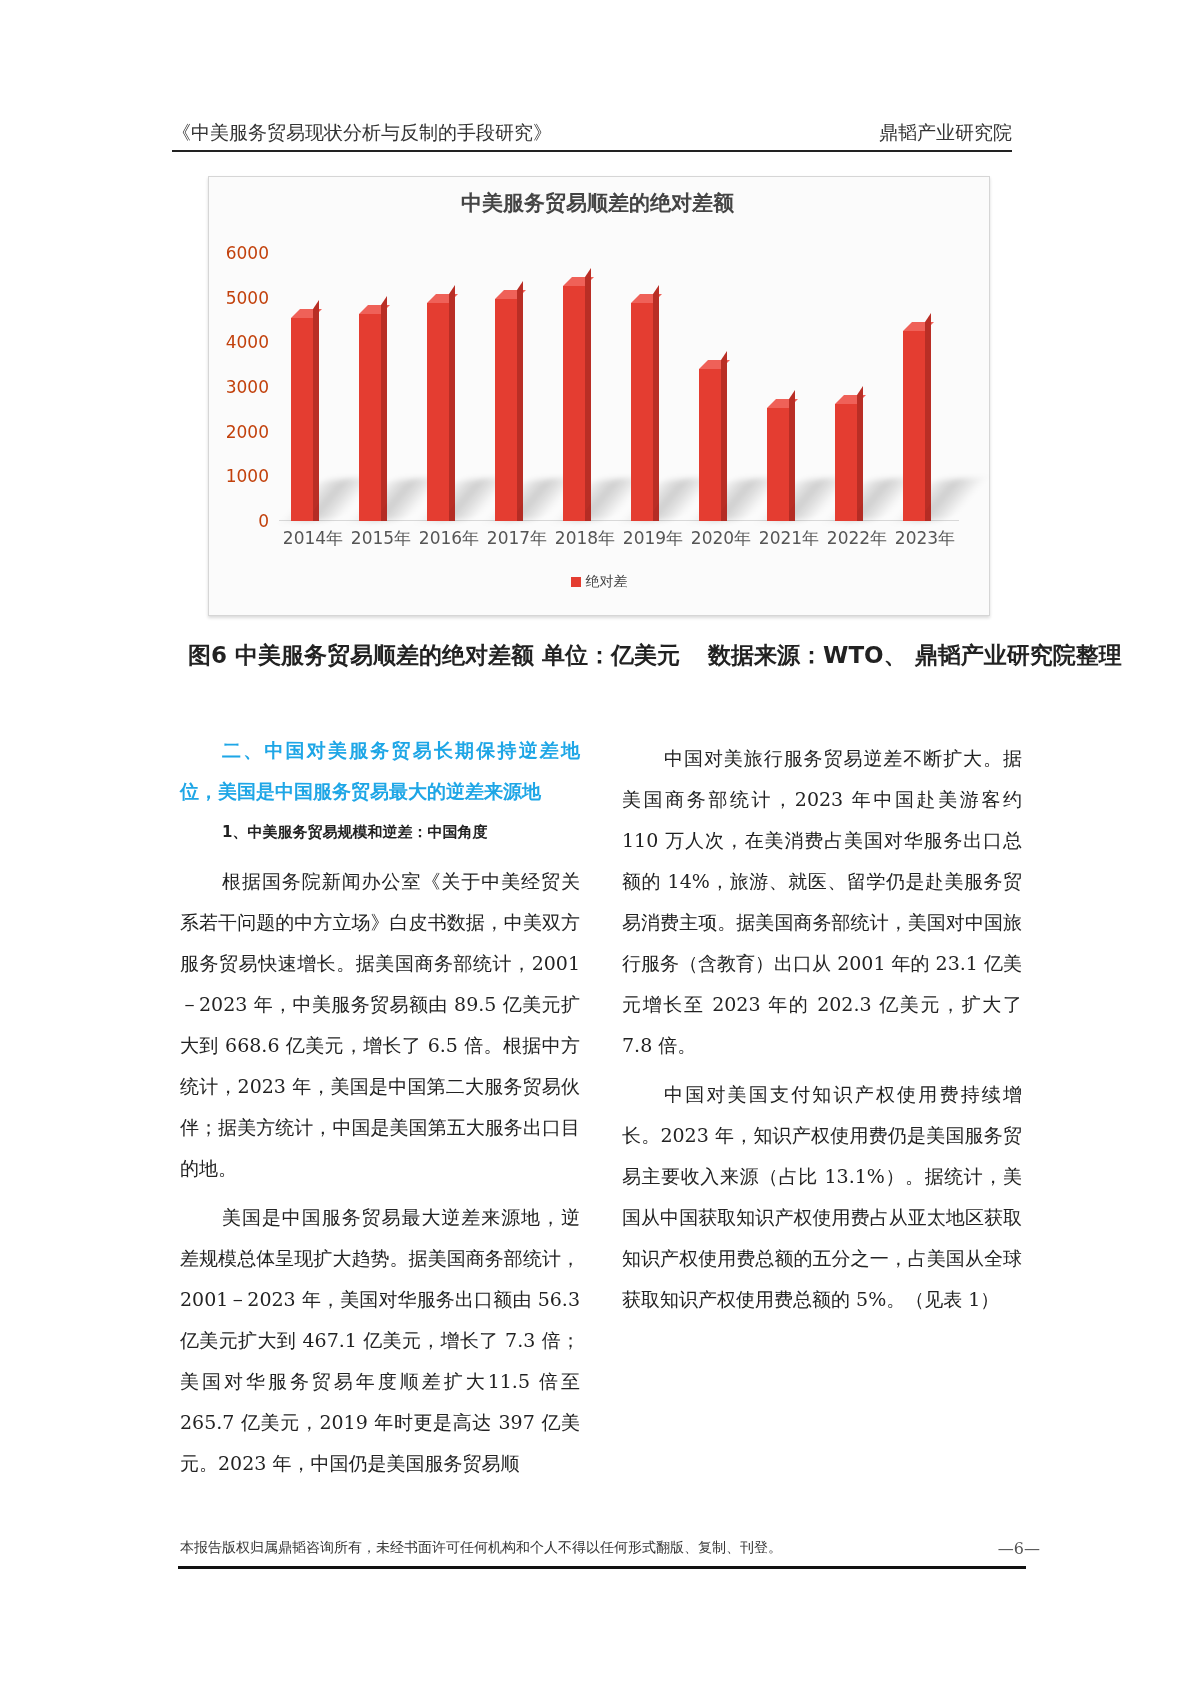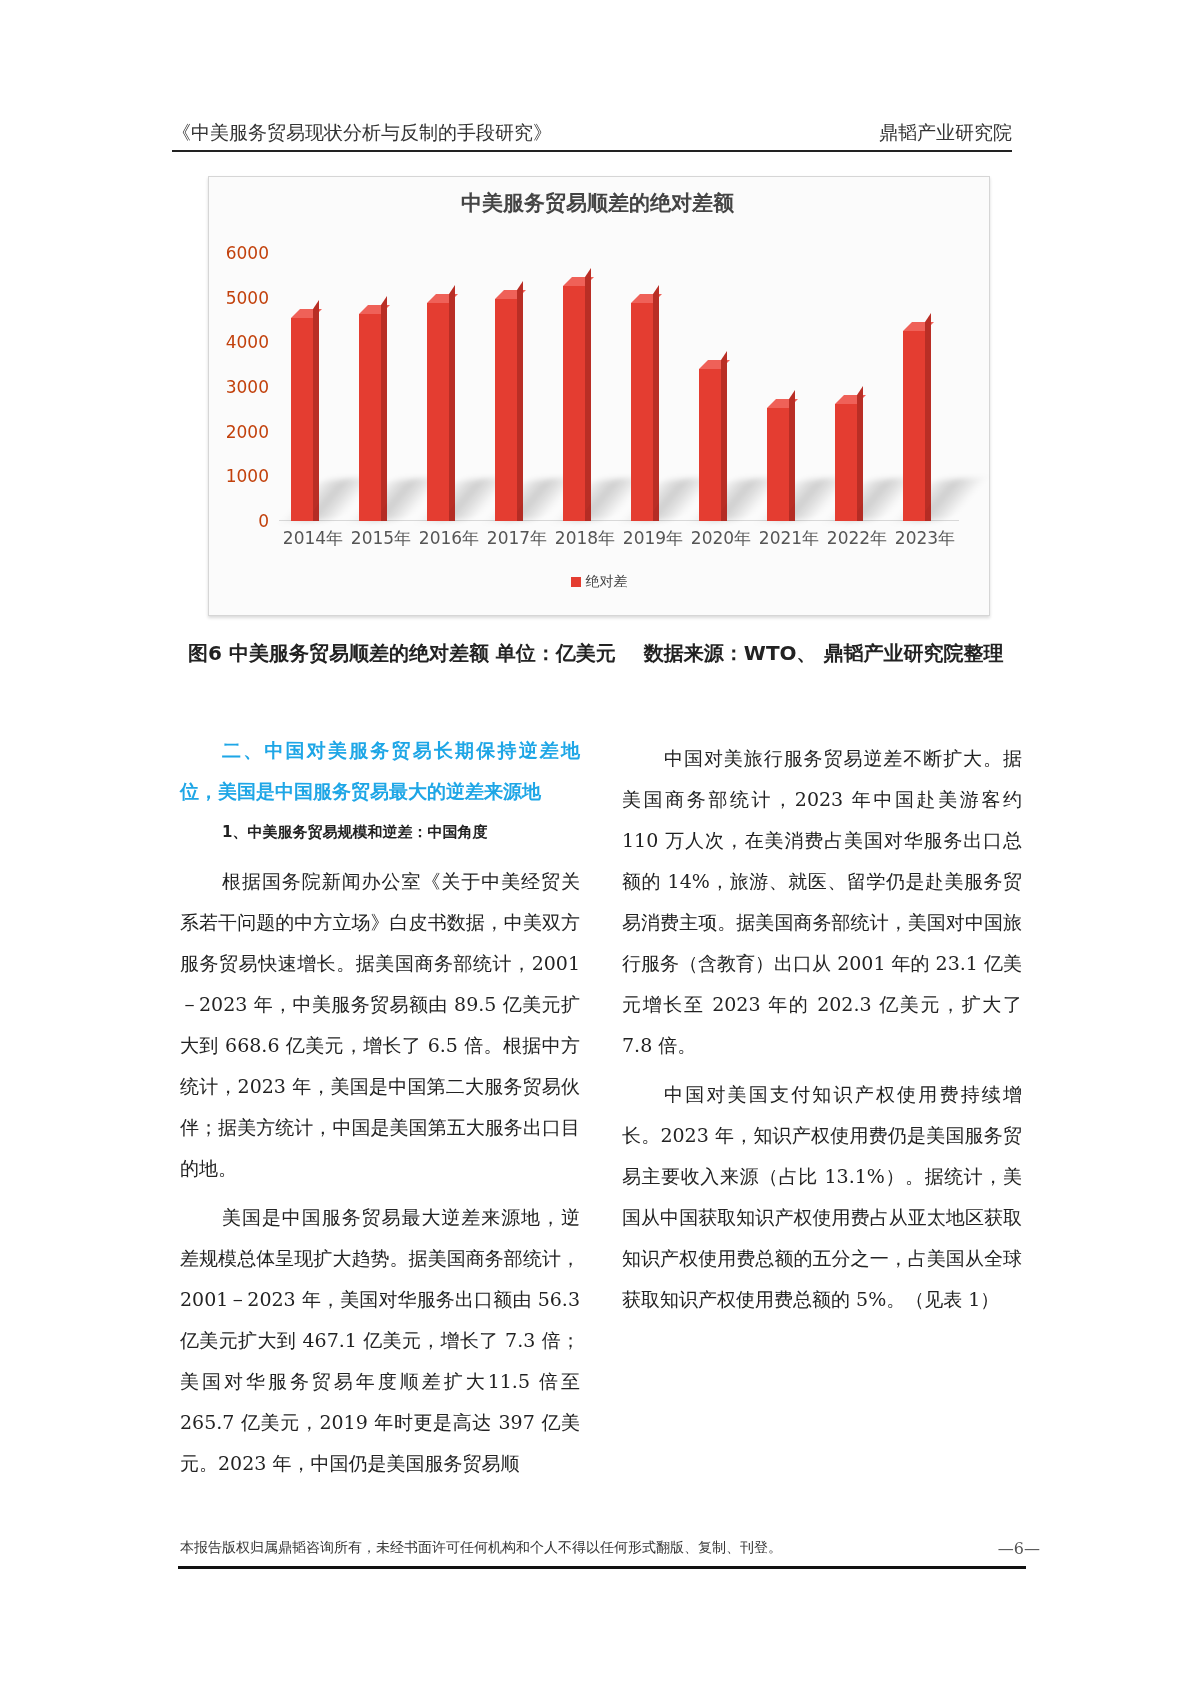--- a/index.html
+++ b/index.html
@@ -27,22 +27,22 @@
   .bar::before { content: ""; position: absolute; top: -9px; left: 0; width: 22px; height: 9px;
                  background: #ef6158; transform: skewX(-45deg); transform-origin: bottom left; }
   .bar::after { content: ""; position: absolute; top: -9px; right: -6px; width: 6px; height: 100%;
                 background: #b92e25; transform: skewY(-56deg); transform-origin: top left; }
   .bar .side { position: absolute; top: -5px; right: -6px; width: 6px; bottom: 0; background: #b42c24; }
   .xlabels { position: absolute; left: 70px; top: 350px; width: 680px; height: 24px; }
   .xlabel { position: absolute; width: 68px; text-align: center; font-size: 17px; color: #555; white-space: nowrap; }
   .legend { position: absolute; top: 396px; left: 0; right: 0; text-align: center; font-size: 14px; color: #444; }
   .legend-swatch { display: inline-block; width: 10px; height: 10px; background: #e43d31; margin-right: 5px; vertical-align: middle; }
 
-  .caption { position: absolute; left: 188px; top: 640px; width: 840px; font-size: 20px; font-weight: bold; color: #222;
-             font-family: "DejaVu Sans", "Liberation Sans", sans-serif; white-space: nowrap; }
+  .caption { position: absolute; left: 188px; top: 640px; width: 840px; font-size: 23px; font-weight: bold; color: #222;
+             font-family: "DejaVu Sans", "Liberation Sans", sans-serif; white-space: nowrap; text-align: right; }
   .caption .gap { display: inline-block; width: 28px; }
 
   .col { position: absolute; top: 730px; width: 400px; font-size: 19px; line-height: 41px; }
   .col-left { left: 180px; width: 400px; }
   .col-right { left: 622px; width: 400px; }
   .section-title { color: #1ea6e6; font-weight: bold; font-family: "DejaVu Sans", "Liberation Sans", sans-serif;
                    font-size: 19px; text-indent: 42px; text-align: justify; margin: 0; }
   .sub-title { font-weight: bold; font-family: "DejaVu Sans", "Liberation Sans", sans-serif; font-size: 15px;
                text-indent: 42px; margin: 0; }
   .para { margin: 0; text-indent: 42px; text-align: justify; }

